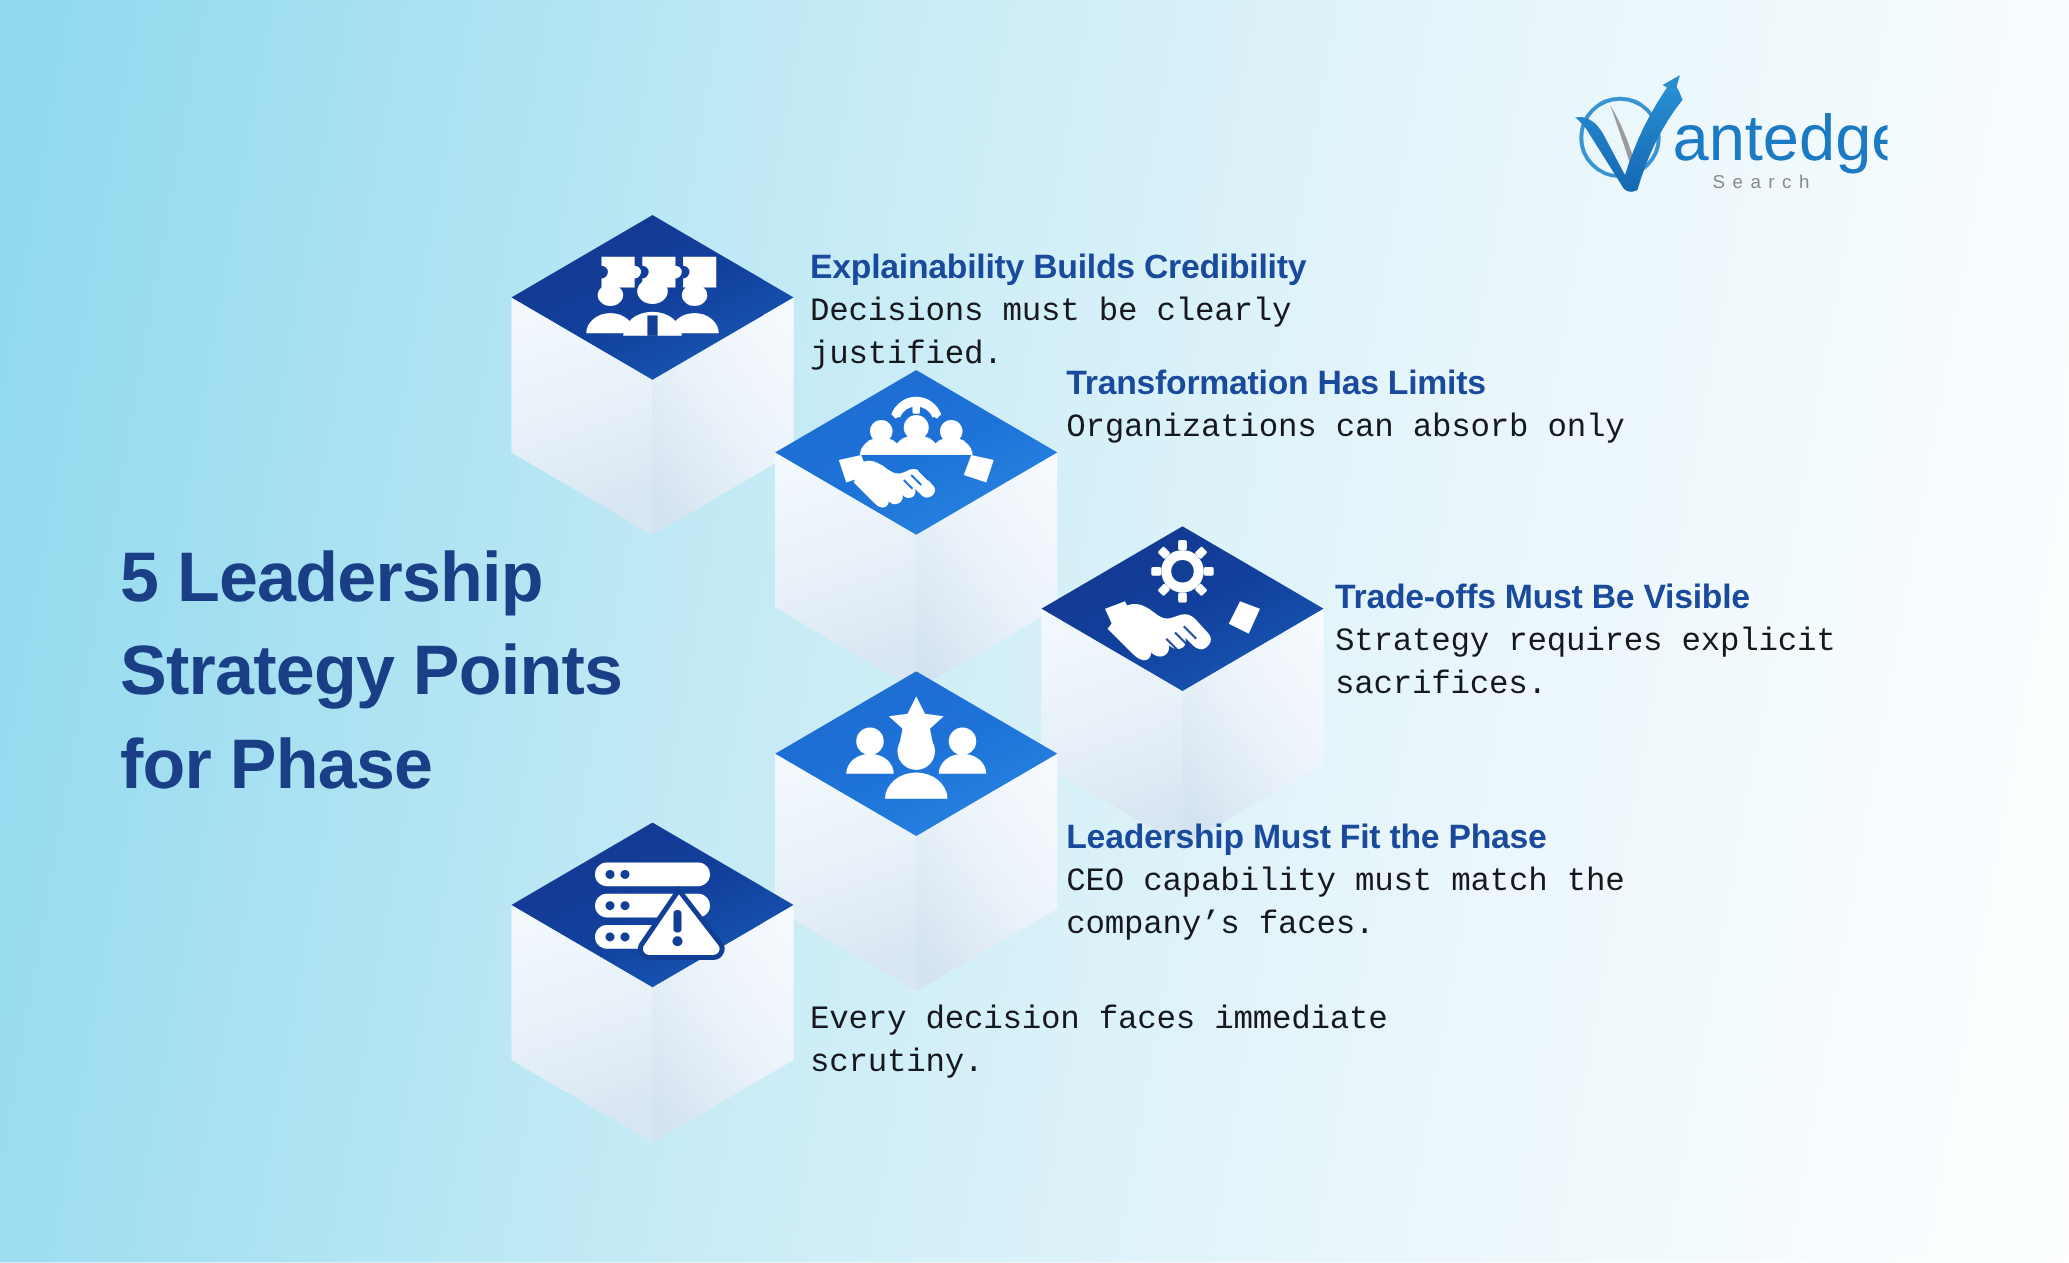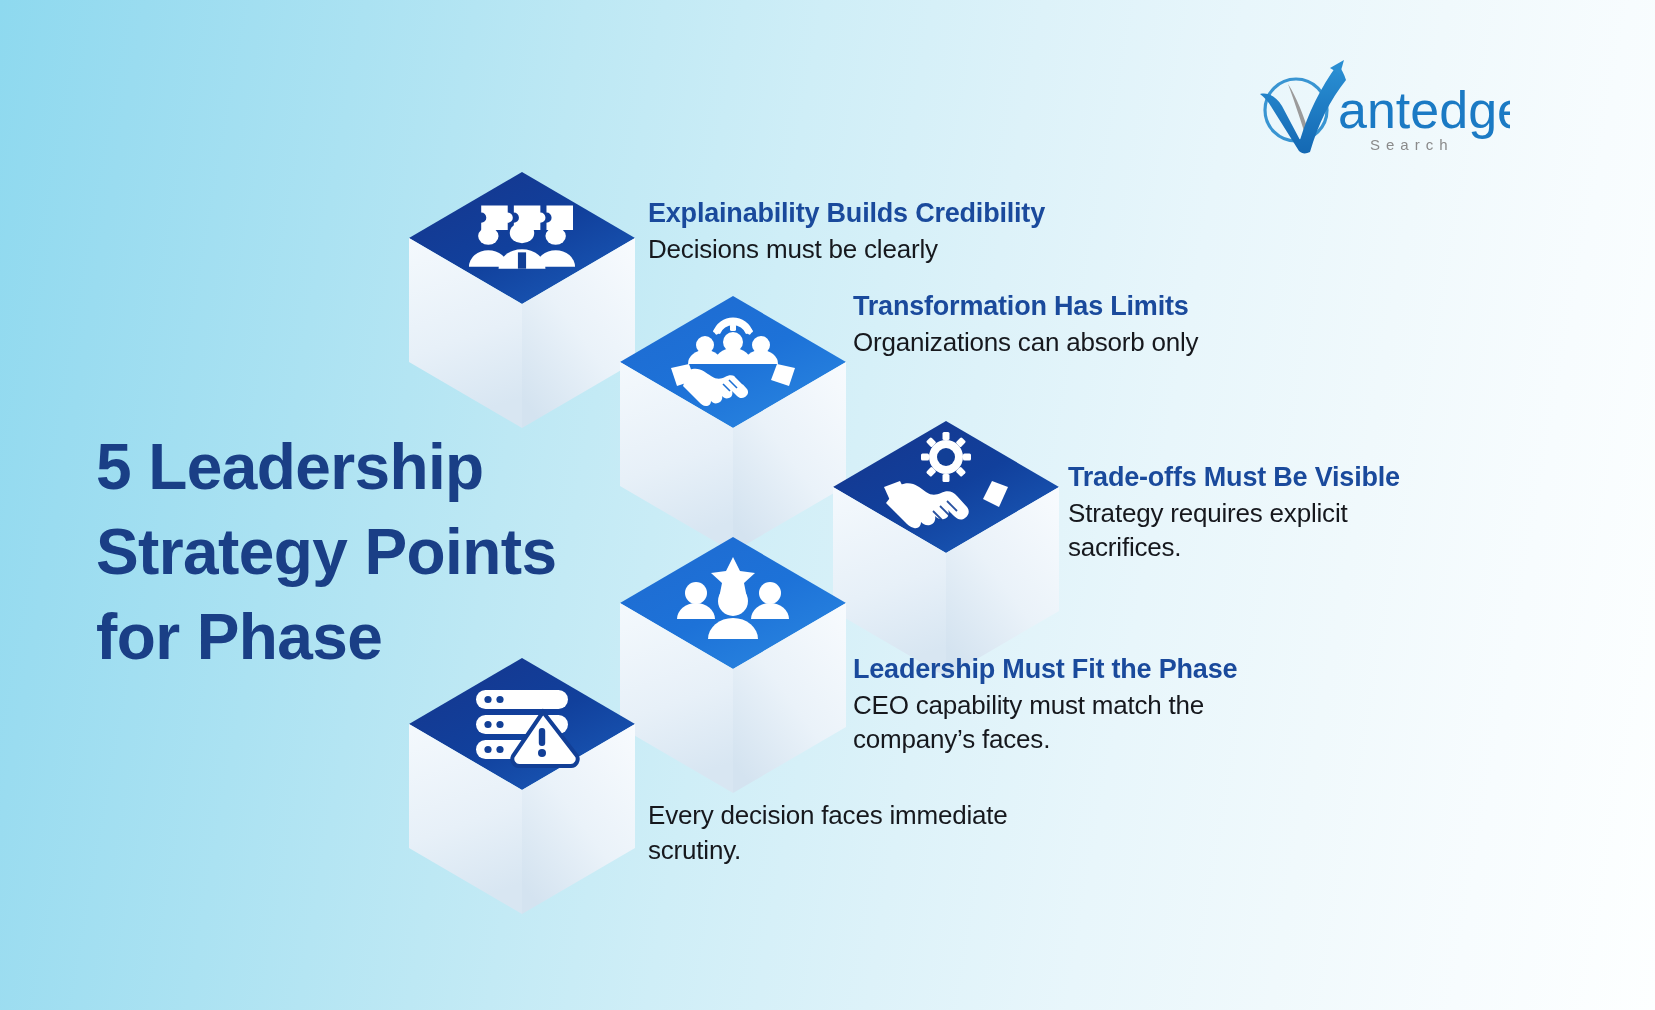--- a/index.html
+++ b/index.html
@@ -24,21 +24,21 @@
   
   #logo{
     position:absolute; left:1238px; top:58px;
     width:272px; height:100px;
   }
 
   
   #title{
     position:absolute; left:96px; top:425px;
     width:560px;
-    font-size:64px;
+    font-size:56px;
     font-weight:bold;
     line-height:1.33;
     letter-spacing:-0.6px;
     color:#1a3f86;
   }
   #title .ln{ display:block; white-space:nowrap; }
 
   
   .cube{ position:absolute; }
   .cube svg{ display:block; }
@@ -53,21 +53,21 @@
     line-height:1.18;
     white-space:nowrap;
   }
   .blk .bd{
     font-size:26px;
     color:#16181d;
     line-height:1.33;
     letter-spacing:-0.2px;
     margin-top:2px;
   }
-  .blk .bd span{ display:block; white-space:nowrap; }
+  .blk .bd span{ display:block; white-space:nowrap;font-family:Liberation Mono, monospace; }
 
   #blk1{ left:648px; top:166px;margin-top:32px; }
   #blk2{ left:853px; top:291px; }
   #blk3{ left:1068px; top:462px; }
   #blk4{ left:853px; top:654px; }
   #blk5{ left:648px; top:796px; }
 </style>
 </head>
 <body>
 
@@ -266,20 +266,21 @@
         <circle cx="0" cy="27" r="4"></circle>
       </g>
     </g>
   </svg>
 </div>
 
 <div class="blk" id="blk1">
   <div class="hd">Explainability Builds Credibility</div>
   <div class="bd">
     <span>Decisions must be clearly</span>
+    <span>justified.</span>
   </div>
 </div>
 
 <div class="blk" id="blk2">
   <div class="hd">Transformation Has Limits</div>
   <div class="bd">
     <span>Organizations can absorb only</span>
   </div>
 </div>
 

